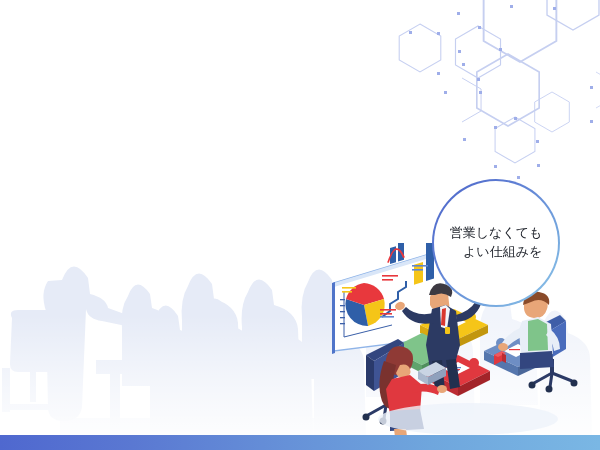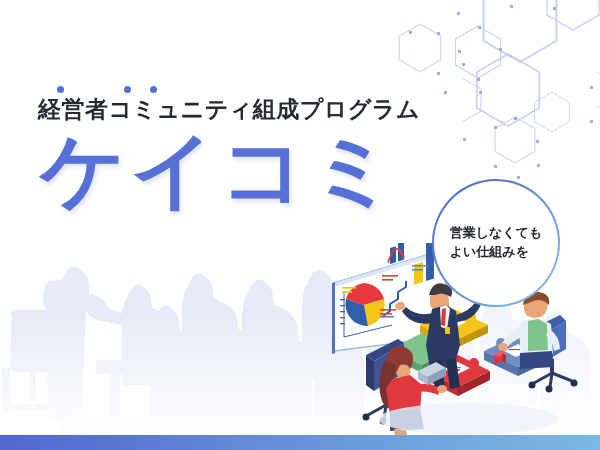--- a/index.html
+++ b/index.html
@@ -105,24 +105,24 @@
     background:
       linear-gradient(#ffffff, #ffffff) padding-box,
       linear-gradient(135deg, #4a63c8 0%, #5f7fd4 35%, #74a6de 70%, #8fc8ea 100%) border-box;
     border: 2.5px solid transparent;
     display: flex;
     align-items: center;
     justify-content: center;
   }
   #bubble-text {
     font-size: 13px;
-    font-weight: bold;
+    font-weight: normal;
     line-height: 1.45;
     color: #22262e;
-    text-align: left;
+    text-align: right;
     letter-spacing: 0px;
     white-space: pre-line;
   }
 
   
   #illustration {
     position: absolute;
     left: 328px;
     top: 243px;
     width: 272px;
@@ -238,32 +238,20 @@
       <path d="M424 312 q9 -24 23 -2 l2 14 q24 8 24 28 l2 74 l-56 0 l0 -76 q-2 -26 5 -38 z" opacity="0.6"></path>
       <path d="M486 306 q9 -24 24 -2 l2 15 q22 6 24 24 l2 62 l-58 0 l0 -64 q-2 -22 6 -35 z" opacity="0.55"></path>
       <path d="M544 322 q9 -22 22 -2 l2 13 q22 8 22 26 l2 76 l-52 0 l0 -78 q-2 -24 4 -35 z" opacity="0.6"></path>
 
       <rect x="60" y="418" width="300" height="20" opacity="0.7"></rect>
     </g>
   </svg>
 
   <div id="bottom-fade"></div>
 
-  <div id="headline-block">
-
-    <div id="emphasis-dots">
-      <span class="emph-dot d1"></span>
-      <span class="emph-dot d2"></span>
-      <span class="emph-dot d3"></span>
-    </div>
-
-    <p id="subtitle">経営者コミュニティ組成プログラム</p>
-
-    <h1 id="main-title">ケイコミ</h1>
-  </div>
 
   <svg id="illustration" viewBox="0 0 272 192" width="272" height="192" aria-hidden="true">
 
     <g>
       <polygon points="6,40 118,6 118,94 6,108" fill="#ffffff" stroke="#8fb4e8" stroke-width="1.4"></polygon>
       <polygon points="6,40 118,6 118,10 6,44" fill="#d9e6f8"></polygon>
       <polygon points="4,40 7,39 7,110 4,111" fill="#4f74c9"></polygon>
 
       <g>
         <path d="M36 62 L36 40 A22 22 0 0 1 56 56 Z" fill="#e8383d"></path>

